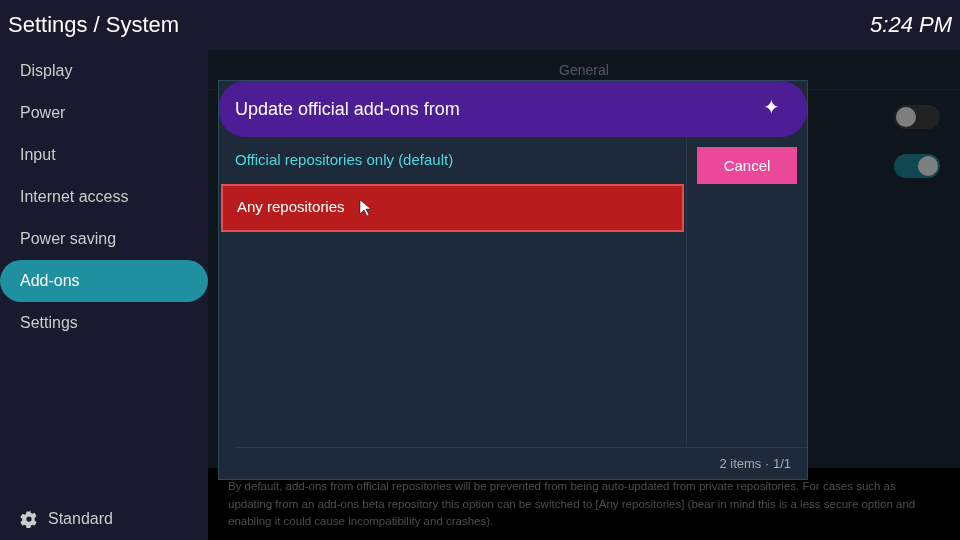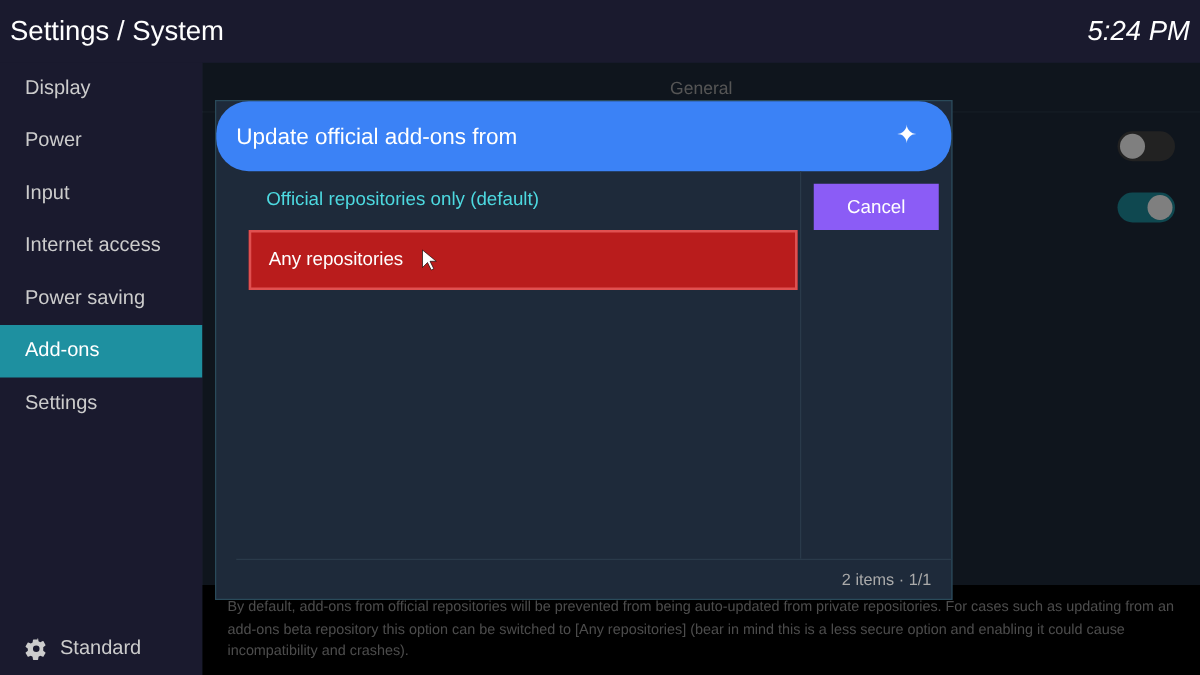--- a/index.html
+++ b/index.html
@@ -38,35 +38,36 @@
 
     
     .main-area {
       display: flex;
       flex: 1;
       overflow: hidden;
     }
 
     
     .sidebar {
-      width: 162px;
+      width: 208px;
       background: #1a1a2e;
       display: flex;
       flex-direction: column;
       flex-shrink: 0;
     }
     .sidebar-item {
       padding: 12px 20px;
       font-size: 16px;
       color: #cccccc;
       cursor: pointer;
     }
     .sidebar-item.active {
       background: #1e90a0;
       color: #ffffff;
+      border-radius: 21px;
     }
     .sidebar-bottom {
       margin-top: auto;
       padding: 12px 20px;
       display: flex;
       align-items: center;
       gap: 10px;
       font-size: 16px;
       color: #cccccc;
     }
@@ -161,41 +162,40 @@
     .dialog {
       background: #1e2a3a;
       border: 1px solid #2a4a5a;
       width: 590px;
       min-height: 400px;
       display: flex;
       flex-direction: column;
     }
 
     .dialog-header {
-      background: #3b82f6;
+      background: #4c1d95;
       padding: 14px 16px;
       display: flex;
       justify-content: space-between;
       align-items: center;
       border-radius: 26px;
     }
     .dialog-title {
       font-size: 18px;
       color: #ffffff;
       font-weight: normal;
     }
     .dialog-kodi-icon {
       width: 28px;
       height: 28px;
     }
 
     .dialog-body {
       display: flex;
       flex: 1;
-      margin-left: 24px;
     }
 
     .dialog-list {
       flex: 1;
       display: flex;
       flex-direction: column;
       border-right: 1px solid #2a3a4a;
     }
 
     .dialog-list-item {
@@ -217,21 +217,21 @@
 
     .dialog-actions {
       width: 120px;
       display: flex;
       flex-direction: column;
       padding: 10px;
       gap: 8px;
     }
 
     .dialog-cancel-btn {
-      background: #8b5cf6;
+      background: #ec4899;
       border: none;
       color: #ffffff;
       padding: 10px 16px;
       font-size: 15px;
       cursor: pointer;
       text-align: center;
     }
 
     .dialog-footer {
       padding: 8px 16px;

